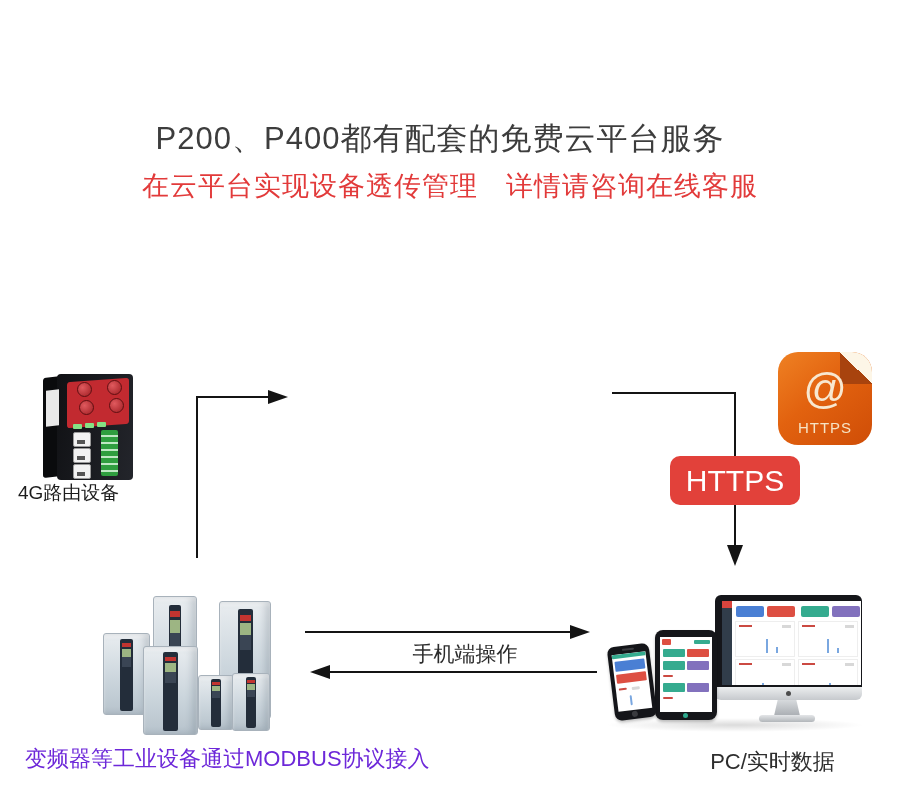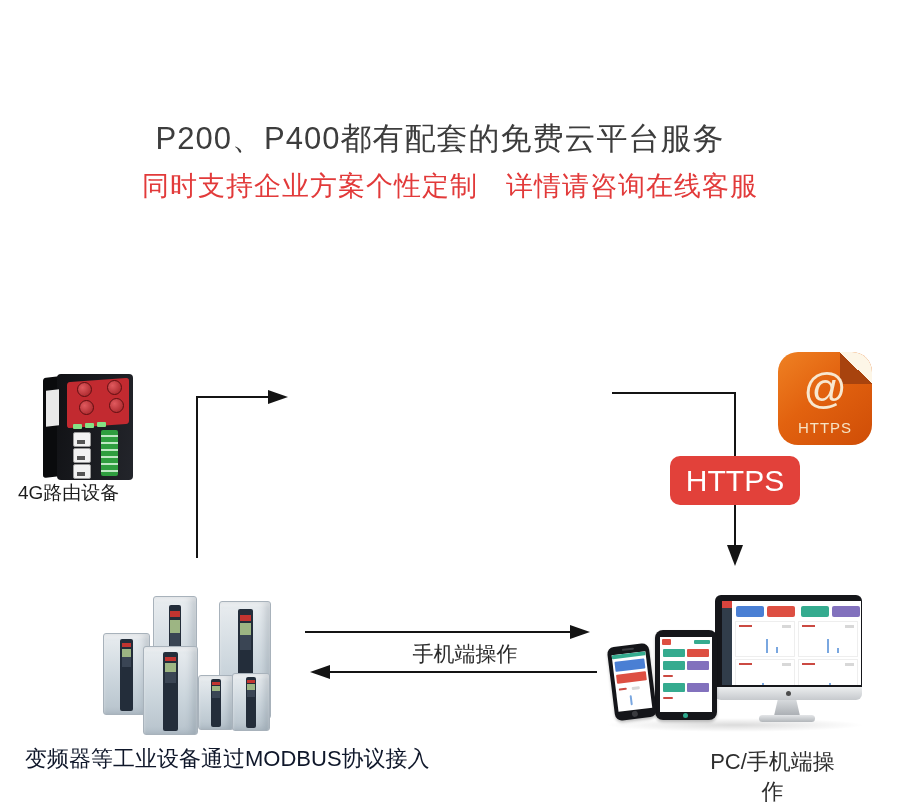--- a/index.html
+++ b/index.html
@@ -81,21 +81,21 @@
   .vfd::before{content:"";position:absolute;left:35%;width:30%;top:6%;bottom:4%;
        background:#232d3a;border-radius:2px;}
   .vfd::after{content:"";position:absolute;left:39%;width:22%;top:11%;height:30%;
        background:linear-gradient(180deg,#c23430 0 16%,#232d3a 16% 24%,#9db583 24% 58%,#3a4554 58% 100%);}
   .v1{left:8px;top:45px;width:45px;height:80px;}
   .v2{left:58px;top:8px;width:42px;height:126px;}
   .v3{left:124px;top:13px;width:50px;height:116px;}
   .v4{left:48px;top:58px;width:53px;height:87px;}
   .v5{left:103px;top:87px;width:34px;height:53px;}
   .v6{left:137px;top:85px;width:36px;height:56px;}
-  .modbus-caption{position:absolute;left:25px;top:744px;font-size:22px;color:#0f172a;}
+  .modbus-caption{position:absolute;left:25px;top:744px;font-size:22px;color:#6d28d9;}
 
   
   .clients{position:absolute;left:605px;top:590px;width:270px;height:145px;}
   .monitor{position:absolute;left:107px;top:3px;width:150px;height:138px;}
   .mon-bezel{position:absolute;left:3px;top:2px;width:147px;height:92px;background:#15161a;
         border-radius:6px 6px 0 0;padding:0;}
   .mon-ui{position:absolute;left:7px;top:6px;width:139px;height:84px;background:#fff;overflow:hidden;}
   .mon-side{position:absolute;left:0;top:0;bottom:0;width:10px;background:#313d4a;}
   .mon-side::before{content:"";position:absolute;left:0;top:0;width:10px;height:7px;background:#d9453e;}
   .mon-card{position:absolute;top:5px;height:11px;width:28px;border-radius:2px;}
@@ -125,21 +125,21 @@
   .dev-shadow{position:absolute;background:radial-gradient(ellipse at center,rgba(0,0,0,.14),rgba(0,0,0,0) 70%);}
   .pc-caption{position:absolute;left:700px;top:747px;width:145px;text-align:center;
         font-size:22px;color:#2e2e2e;}
 </style>
 </head>
 <body>
 
 <div id="stage">
 
   <div class="subtitle">P200、P400都有配套的免费云平台服务</div>
-  <div class="note">同时支持企业方案个性定制　详情请咨询在线客服</div>
+  <div class="note">在云平台实现设备透传管理　详情请咨询在线客服</div>
 
   <svg class="arrows" width="900" height="809">
     <path d="M197 558 L197 397 L268 397"></path>
     <polygon points="268,390 288,397 268,404"></polygon>
     <path d="M612 393 L735 393 L735 545"></path>
     <polygon points="727,545 743,545 735,566"></polygon>
     <path d="M305 632 L570 632"></path>
     <polygon points="570,625 590,632 570,639"></polygon>
     <path d="M597 672 L330 672"></path>
     <polygon points="330,665 310,672 330,679"></polygon>
@@ -240,15 +240,15 @@
         <div class="chip" style="left:0;top:0;width:34px;height:4px;background:#35ab8f;"></div>
         <div class="chip" style="left:2px;top:7px;width:30px;height:10px;background:#4a7fd4;"></div>
         <div class="chip" style="left:2px;top:20px;width:30px;height:9px;background:#dd4f42;"></div>
         <div class="chip" style="left:3px;top:34px;width:8px;height:2px;background:#cb4a42;"></div>
         <div class="chip" style="left:16px;top:34px;width:8px;height:3px;background:#d8d8d8;"></div>
         <div class="chip" style="left:13px;top:42px;width:2px;height:10px;background:#7aa7e0;"></div>
       </div>
       <div class="ph-home"></div>
     </div>
   </div>
-  <div class="pc-caption">PC/手机端操作</div>
+  <div class="pc-caption">PC/实时数据</div>
 
 </div>
 
 </body></html>

